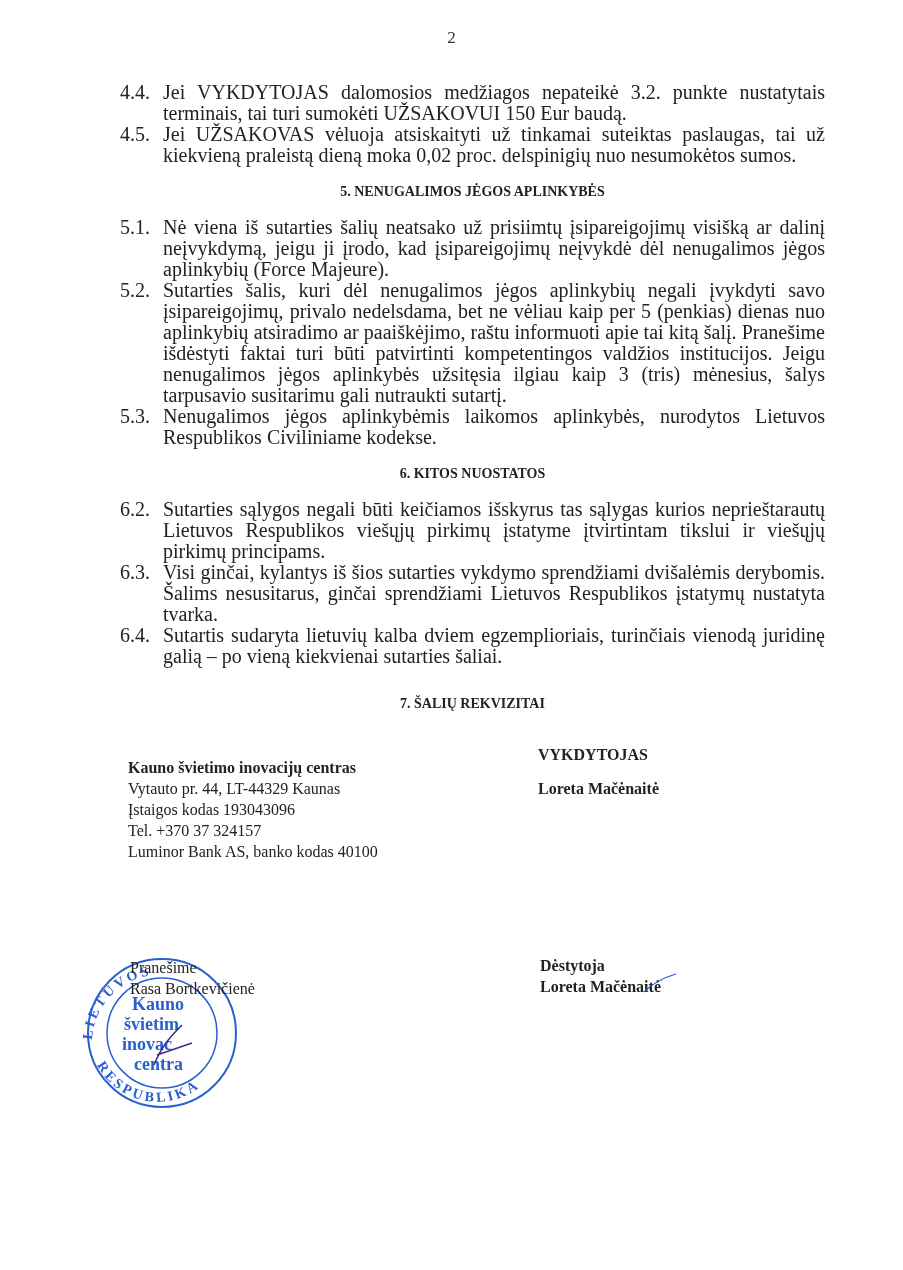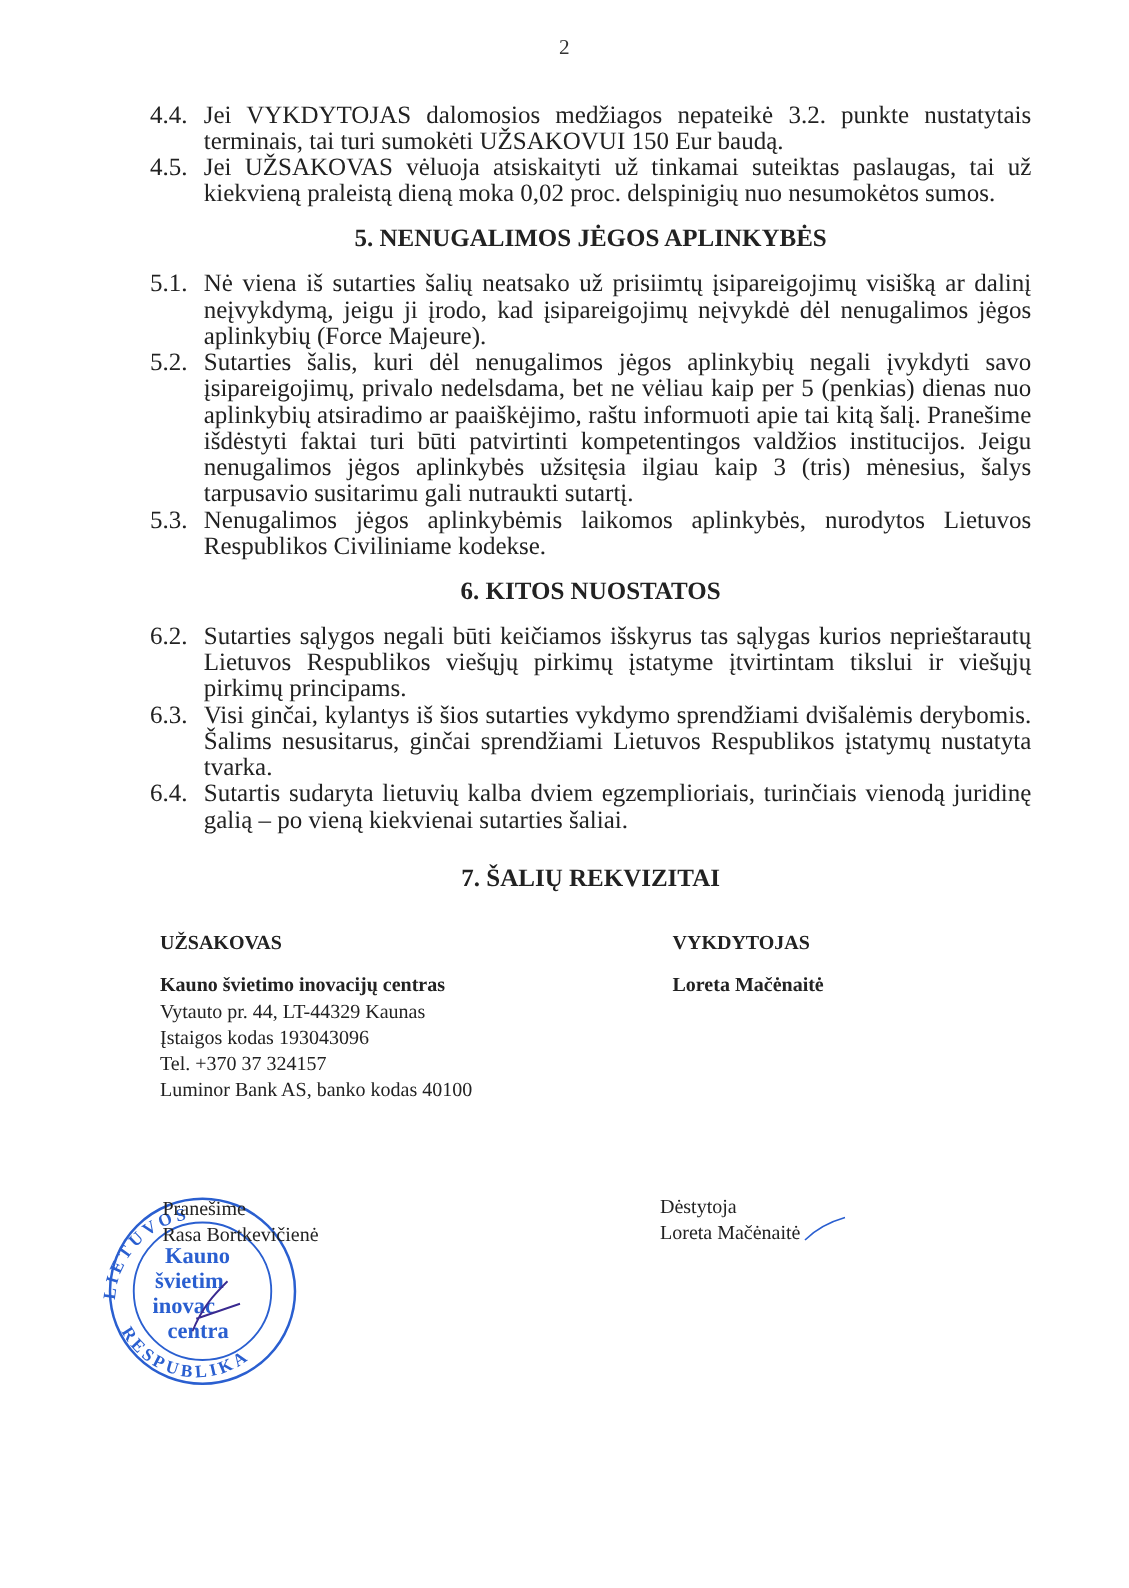--- a/index.html
+++ b/index.html
@@ -4,21 +4,21 @@
 <style>
   html, body { margin: 0; padding: 0; background: #ffffff; }
   body { width: 903px; height: 1270px; position: relative; overflow: hidden;
          font-family: "Liberation Serif", serif; color: #222; }
   .page-num { position: absolute; top: 28px; left: 0; width: 903px; text-align: center;
               font-size: 17px; color: #333; }
   .content { position: absolute; left: 120px; top: 82px; width: 705px; }
   .item { display: flex; font-size: 20px; line-height: 21px; margin: 0; }
   .item .num { width: 43px; flex: 0 0 43px; }
   .item .txt { flex: 1; text-align: justify; }
-  .heading { text-align: center; font-weight: bold; font-size: 20px; line-height: 21px;
+  .heading { text-align: center; font-weight: bold; font-size: 14px; line-height: 21px;
              margin: 15px 0 15px 0; }
   .sig-block { position: absolute; font-size: 16px; line-height: 21px; }
   .sig-block .bold { font-weight: bold; }
   .stamp { position: absolute; left: 72px; top: 955px; width: 170px; height: 155px; }
 </style>
 </head>
 <body>
 
 <div class="page-num">2</div>
 
@@ -57,21 +57,20 @@
   </div>
   <div class="item">
     <span class="num">6.4.</span>
     <span class="txt">Sutartis sudaryta lietuvių kalba dviem egzemplioriais, turinčiais vienodą juridinę galią – po vieną kiekvienai sutarties šaliai.</span>
   </div>
 
   <div class="heading" style="margin-top:26px">7. ŠALIŲ REKVIZITAI</div>
 </div>
 
 <div class="sig-block" style="left:128px; top:744px;">
-  <div class="bold">UŽSAKOVAS</div>
   <div style="height:13px"></div>
   <div class="bold">Kauno švietimo inovacijų centras</div>
   <div>Vytauto pr. 44, LT-44329 Kaunas</div>
   <div>Įstaigos kodas 193043096</div>
   <div>Tel. +370 37 324157</div>
   <div>Luminor Bank AS, banko kodas 40100</div>
 </div>
 
 <div class="sig-block" style="left:538px; top:744px;">
   <div class="bold">VYKDYTOJAS</div>
@@ -97,19 +96,19 @@
   <text x="50" y="95" font-family="Liberation Serif, serif" font-size="18" font-weight="bold" fill="#2a5fd0">inovac</text>
   <text x="62" y="115" font-family="Liberation Serif, serif" font-size="18" font-weight="bold" fill="#2a5fd0">centra</text>
   <path d="M 82 110 C 90 90, 100 80, 110 70 M 85 100 L 120 88" stroke="#3a2a90" stroke-width="1.5" fill="none"></path>
 </svg>
 
 <div class="sig-block" style="left:130px; top:957px;">
   <div>Pranešime</div>
   <div>Rasa Bortkevičienė</div>
 </div>
 
-<div class="sig-block" style="left:528px; top:955px;">
+<div class="sig-block" style="left:540px; top:955px;font-weight:bold;">
   <div>Dėstytoja</div>
   <div>Loreta Mačėnaitė</div>
 </div>
 <svg style="position:absolute; left:640px; top:972px; width:40px; height:22px" viewBox="0 0 40 22">
   <path d="M 4 20 C 12 12, 22 6, 36 2" stroke="#2a5fd0" stroke-width="1.3" fill="none"></path>
 </svg>
 
 </body></html>

